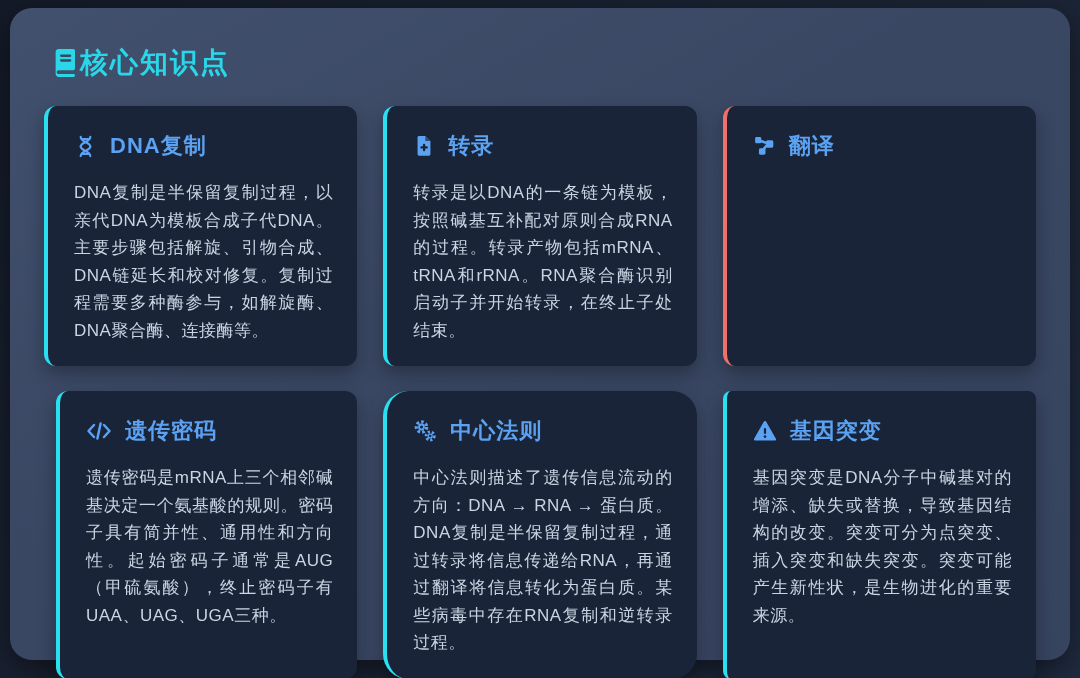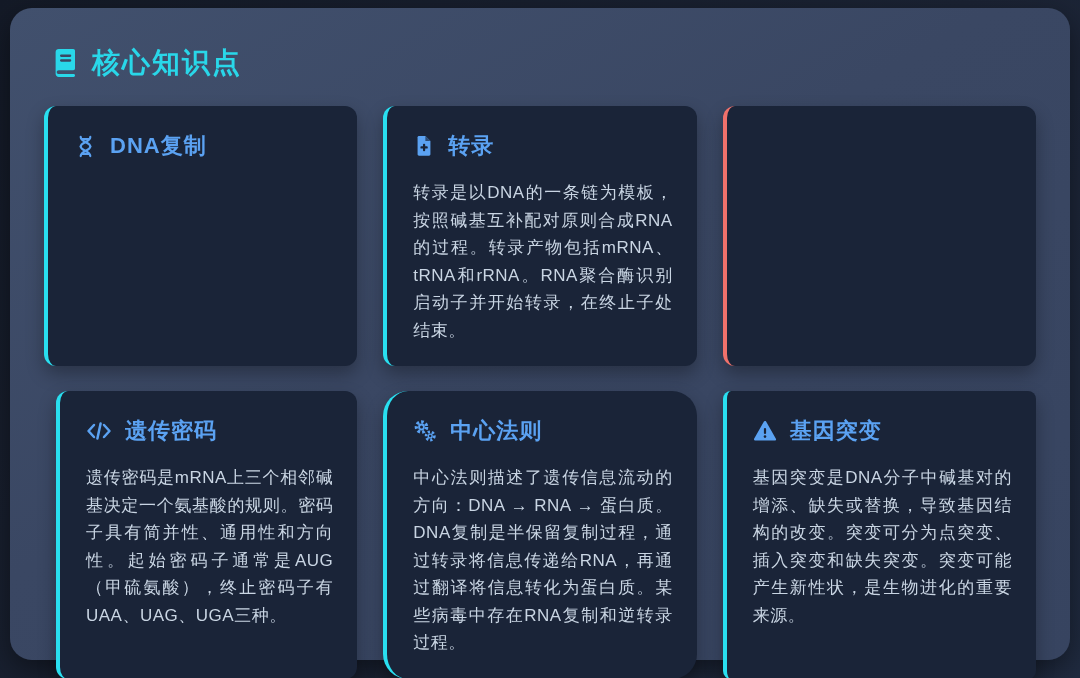--- a/index.html
+++ b/index.html
@@ -13,21 +13,21 @@
     position: absolute;
     left: 10px; right: 10px; top: 8px; bottom: 18px;
     background: linear-gradient(150deg, #41506d 0%, #3a4763 45%, #374460 100%);
     border-radius: 22px;
     box-shadow: 0 10px 30px rgba(0,0,0,0.45);
     padding: 34px 34px 30px 34px;
   }
   .page-header {
     display: flex;
     align-items: center;
-    gap: 12px;
+    gap: 0;
     margin: 2px 0 24px 6px;
   }
   .page-header .h-icon { display: flex; align-items: center; }
   .page-title {
     font-size: 28px;
     font-weight: bold;
     color: #29d7e9;
     letter-spacing: 2px;
   }
   .grid {
@@ -91,38 +91,53 @@
             <path d="M7 2 C7 7.5 17 7.5 17 12"></path>
             <path d="M17 2 C17 7.5 7 7.5 7 12"></path>
             <path d="M7 12 C7 16.5 17 16.5 17 22"></path>
             <path d="M17 12 C17 16.5 7 16.5 7 22"></path>
             <path d="M8.7 4.4 H15.3"></path>
             <path d="M8.7 19.6 H15.3"></path>
           </svg>
         </span>
         <span class="card-title">DNA复制</span>
       </div>
+      <div class="card-body">DNA复制是半保留复制过程，以亲代DNA为模板合成子代DNA。主要步骤包括解旋、引物合成、DNA链延长和校对修复。复制过程需要多种酶参与，如解旋酶、DNA聚合酶、连接酶等。</div>
     </div>
 
     <div class="card" style="border-left-color: rgb(41, 223, 240);">
       <div class="card-title-row">
         <span class="card-icon">
           <svg width="22" height="22" viewBox="0 0 24 24">
             <path fill="#5ba2f2" d="M5 2.5C5 1.7 5.7 1 6.5 1h7L19 6.5V21c0 .8-.7 1.5-1.5 1.5h-11C5.7 22.5 5 21.8 5 21V2.5z"></path>
             <path fill="#2c4a72" d="M13.5 1 19 6.5h-5.5z"></path>
             <rect x="10.9" y="9.6" width="2.4" height="8" rx="1" fill="#1a2438"></rect>
             <rect x="8.1" y="12.4" width="8" height="2.4" rx="1" fill="#1a2438"></rect>
           </svg>
         </span>
         <span class="card-title">转录</span>
       </div>
       <div class="card-body">转录是以DNA的一条链为模板，按照碱基互补配对原则合成RNA的过程。转录产物包括mRNA、tRNA和rRNA。RNA聚合酶识别启动子并开始转录，在终止子处结束。</div>
     </div>
 
     <div class="card" style="border-left-color: rgb(240, 113, 107);">
+      <div class="card-title-row">
+        <span class="card-icon">
+          <svg width="23" height="23" viewBox="0 0 24 24">
+            <g stroke="#5ba2f2" stroke-width="2.6">
+              <line x1="6" y1="5.5" x2="16" y2="9"></line>
+              <line x1="16" y1="9" x2="9.5" y2="16.5"></line>
+            </g>
+            <rect x="2.2" y="2.2" width="6.4" height="6.4" rx="1.4" fill="#5ba2f2"></rect>
+            <rect x="13.6" y="5.6" width="7.6" height="7.6" rx="1.6" fill="#5ba2f2"></rect>
+            <rect x="6.2" y="13.8" width="6.8" height="6.8" rx="1.5" fill="#5ba2f2"></rect>
+          </svg>
+        </span>
+        <span class="card-title">翻译</span>
+      </div>
     </div>
 
     <div class="card" style="border-left-color: rgb(41, 223, 240); margin-left: 12px;">
       <div class="card-title-row">
         <span class="card-icon">
           <svg width="26" height="22" viewBox="0 0 26 22" fill="none" stroke="#5ba2f2" stroke-width="2.5" stroke-linecap="round" stroke-linejoin="round">
             <path d="M8 5 L2.5 11 L8 17"></path>
             <path d="M18 5 L23.5 11 L18 17"></path>
             <line x1="14.6" y1="3.5" x2="11.4" y2="18.5"></line>
           </svg>

